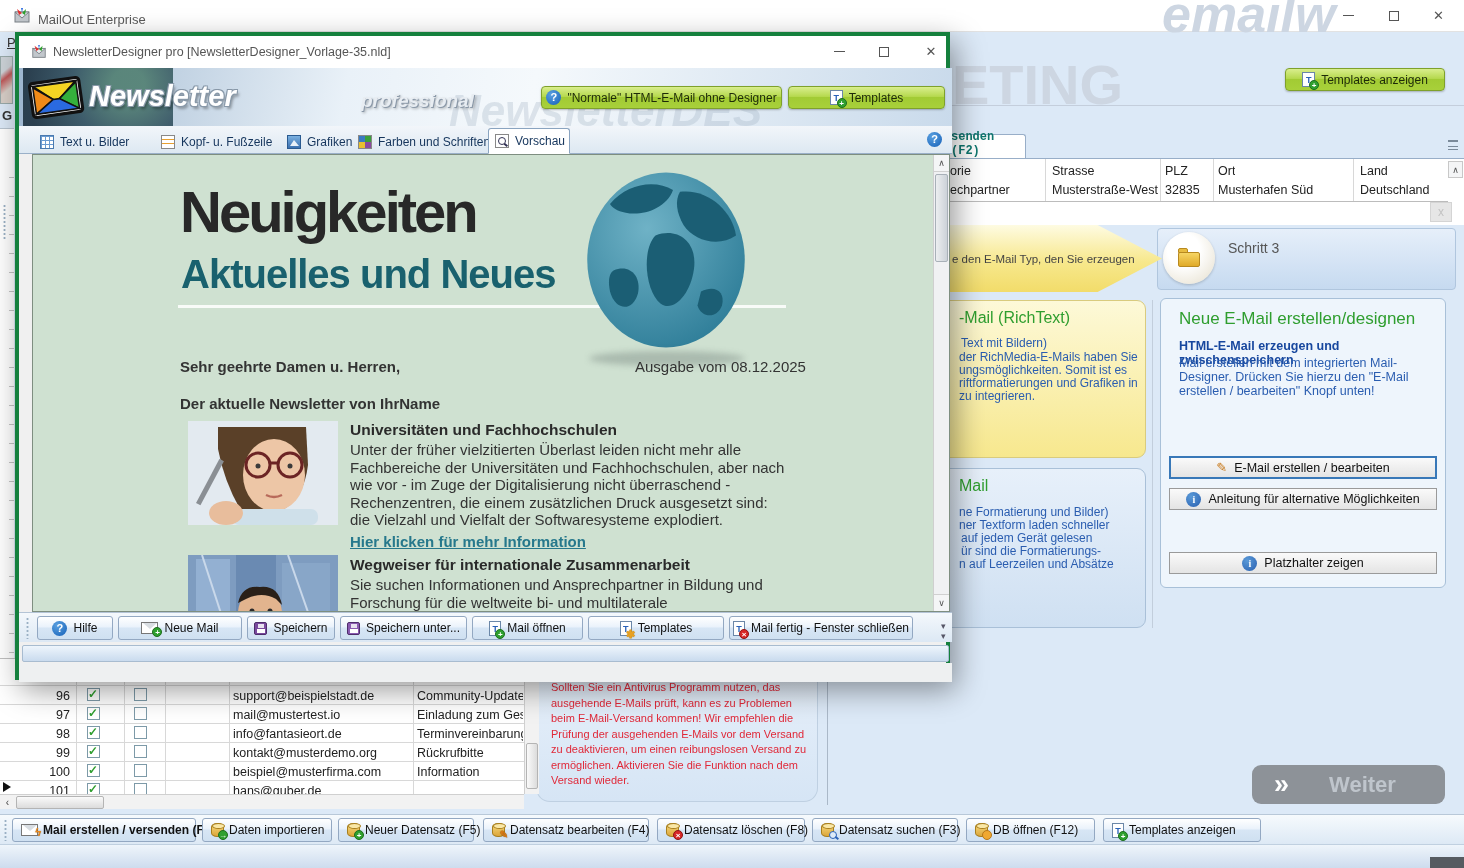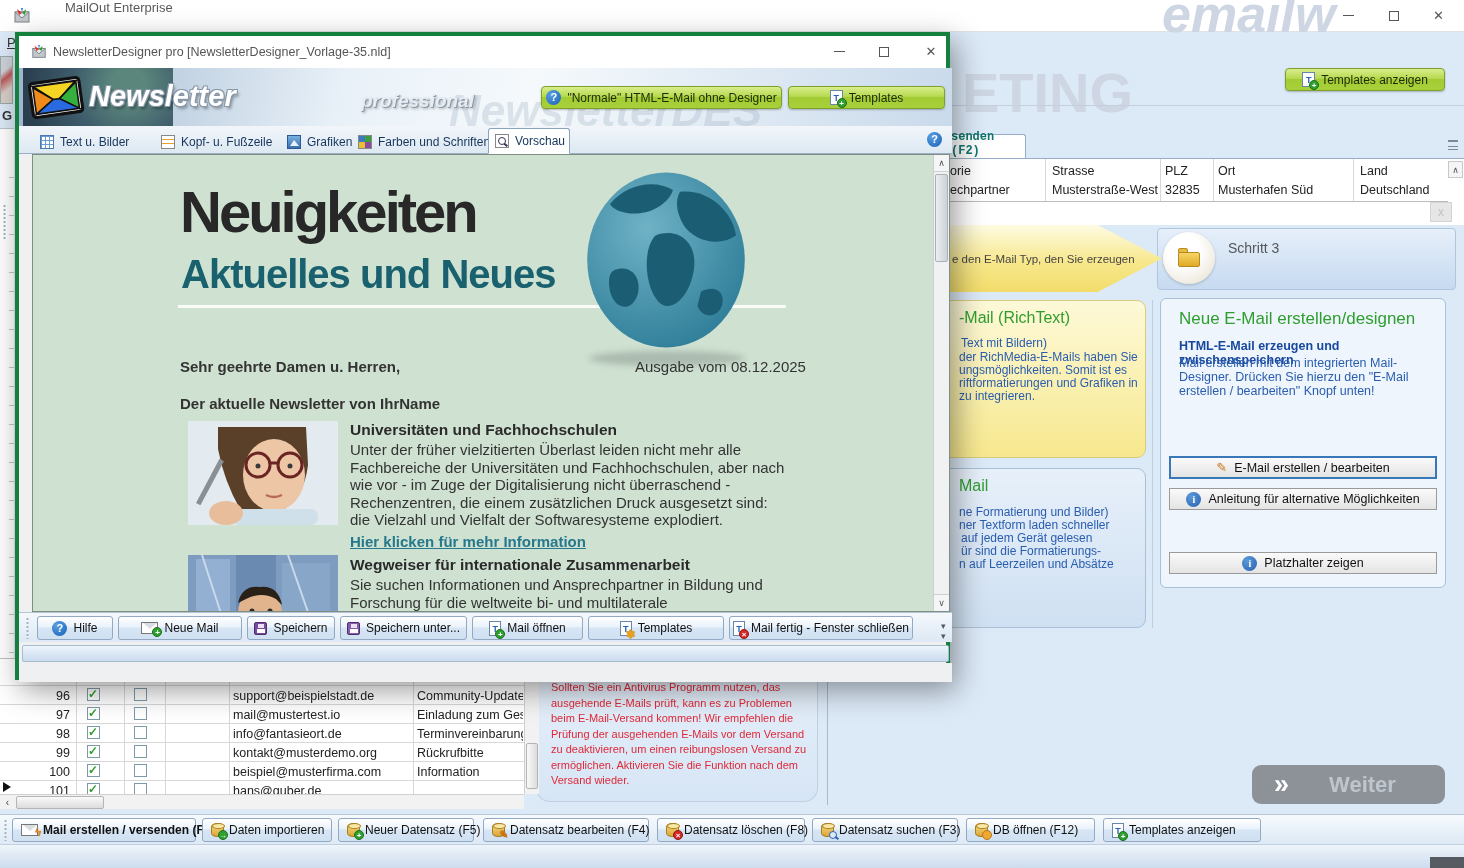--- a/index.html
+++ b/index.html
@@ -2,21 +2,21 @@
 <html><head>
 <meta charset="utf-8">
 <style>
   html,body{margin:0;padding:0;background:#666;}
   *{box-sizing:border-box;}
   .screen{position:relative;width:1464px;height:868px;background:#dce9f7;overflow:hidden;
           font-family:"Liberation Sans",sans-serif;color:#222;}
   .abs{position:absolute;}
   
   .titlebar{left:0;top:0;width:1464px;height:32px;background:#ffffff;border-bottom:1px solid #e2e2e2;}
-  .titlebar .t{position:absolute;left:38px;top:0;font-size:13px;color:#5a5a5a;margin-left:27px;}
+  .titlebar .t{position:absolute;left:38px;top:12px;font-size:13px;color:#5a5a5a;}
   .winbtn{position:absolute;top:0;width:45px;height:31px;display:flex;align-items:center;justify-content:center;color:#555;font-size:13px;}
   .winbtn .mini{width:11px;height:1px;background:#555;display:block;}
   .winbtn .maxi{width:10px;height:10px;border:1px solid #555;display:block;}
   
   .tbtn{position:absolute;height:24px;border:1px solid #93a8c2;border-radius:3px;
         background:linear-gradient(#ffffff,#eaf2fb 45%,#d7e6f5 50%,#cfe0f1);
         font-size:12px;color:#111;display:flex;align-items:center;gap:5px;padding:0 8px;white-space:nowrap;}
   .gbtn{position:absolute;height:23px;border:1px solid #7fa12b;border-radius:4px;
         background:linear-gradient(#d9ee8d,#b6d94f 45%,#a2cb34 50%,#a8d03a);
         font-size:12px;color:#1d2a08;display:flex;align-items:center;justify-content:center;gap:6px;padding:0 10px;white-space:nowrap;
@@ -124,21 +124,21 @@
 
   <div class="abs" style="left:7px;top:35px;font-size:13px;color:#333;text-decoration:underline;">P</div>
   <div class="abs" style="left:0;top:56px;width:13px;height:48px;background:linear-gradient(140deg,#cdd3d8 30%,#c0595a 45%,#d8cfc8 70%);border:1px solid #9aa;"></div>
   <div class="abs" style="left:2px;top:108px;font-size:13px;font-weight:bold;color:#333;">G</div>
   <div class="abs" style="left:0;top:128px;width:14px;height:530px;background:#fff;border-top:1px solid #b8c4d0;">
     <div class="abs" style="left:9px;top:30px;width:5px;height:495px;background:repeating-linear-gradient(#fff 0 18px,#c4c4c4 18px 19px);"></div>
     <div class="abs grip" style="left:2px;top:75px;height:36px;"></div>
   </div>
 
   <div class="wmark" style="left:1162px;top:-16px;font-size:52px;font-style:italic;">emailw</div>
-  <div class="wmark" style="left:952px;top:60px;font-size:56px;margin-left:10px;">ETING</div>
+  <div class="wmark" style="left:952px;top:52px;font-size:56px;">ETING</div>
 
   <div class="gbtn" style="left:1285px;top:68px;width:160px;">
     <span class="ic i-doc" style="width:13px;height:15px;">T<span class="badge b-green">+</span></span>
     <span>Templates anzeigen</span>
   </div>
   <div class="abs" style="left:950px;top:105px;width:514px;height:1px;background:#c4cedc;"></div>
 
   <div class="abs" style="left:932px;top:134px;width:94px;height:24px;background:#fff;border:1px solid #98aec8;border-bottom:none;border-radius:3px 3px 0 0;font-size:12px;font-weight:bold;color:#0f766e;display:flex;align-items:flex-end;padding-left:18px;font-family:Liberation Mono, monospace;">
     <span>senden (F2)</span>
   </div>

